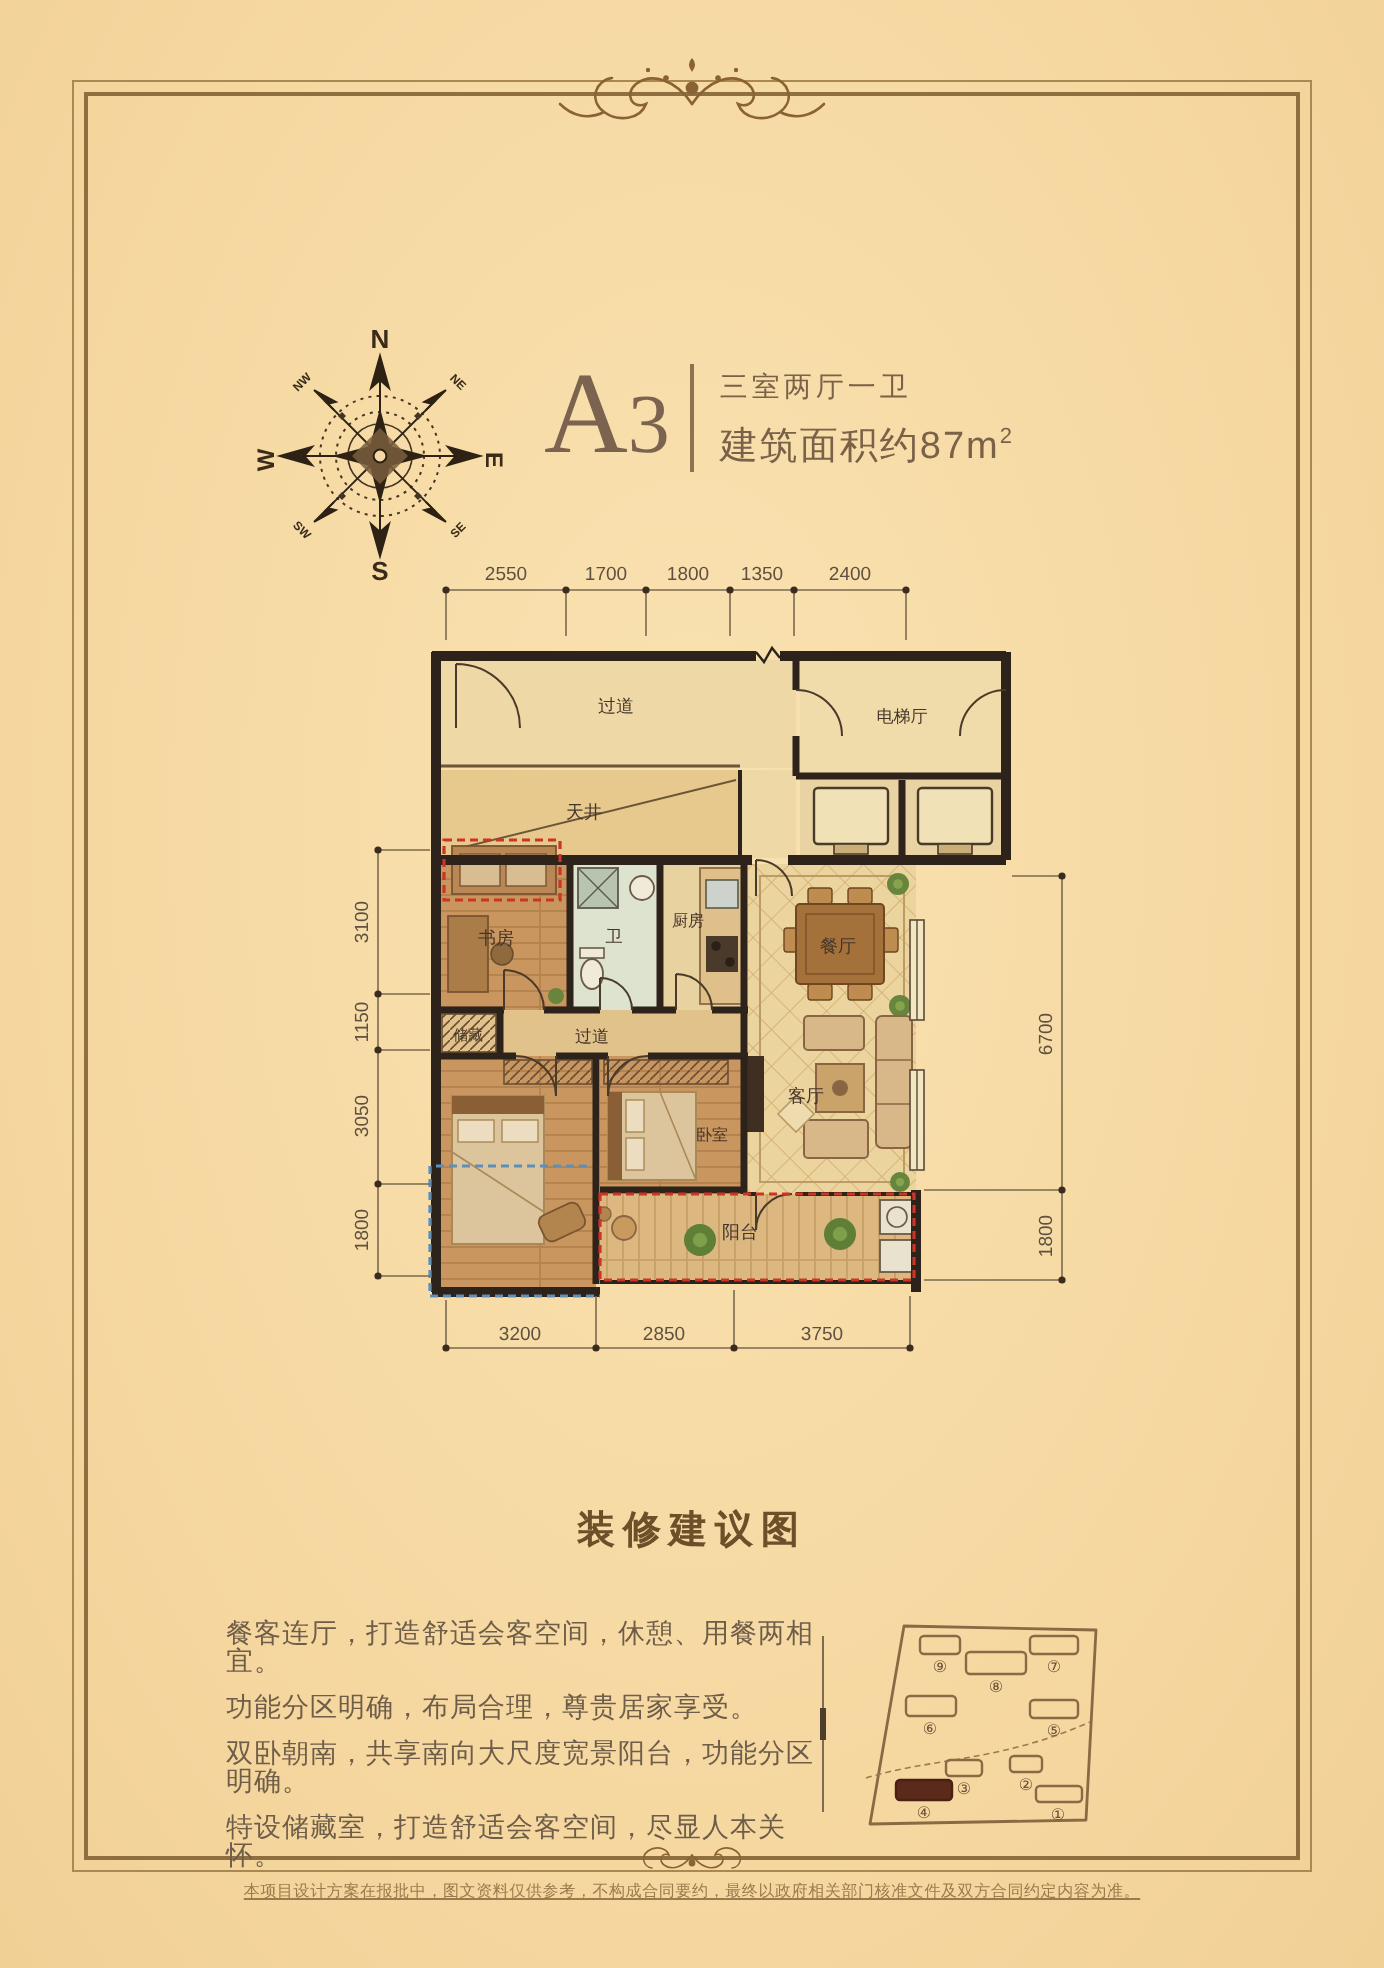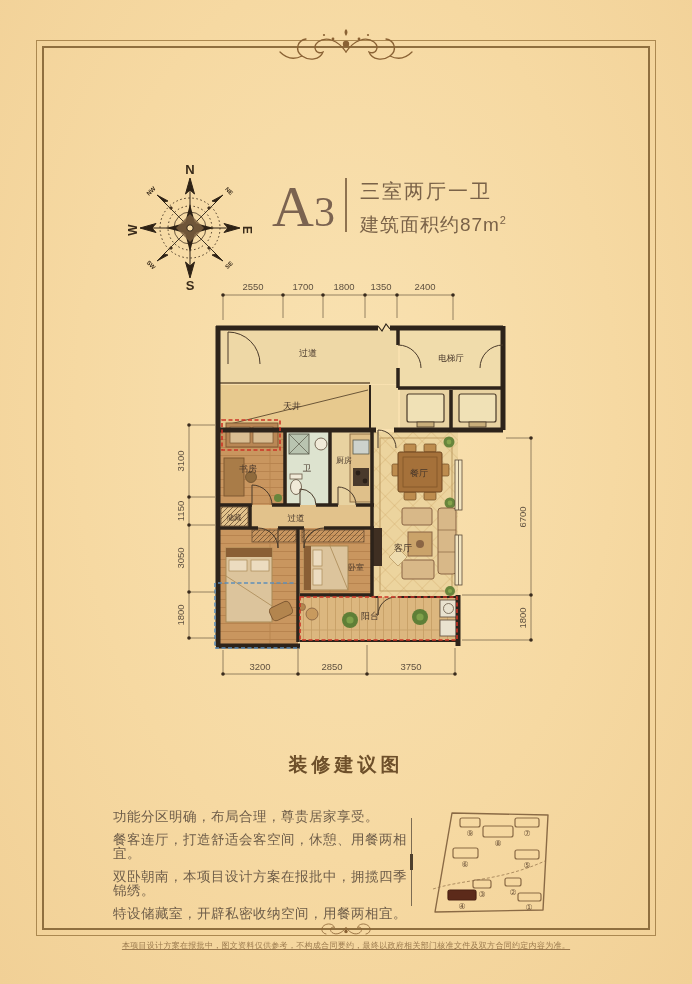--- a/index.html
+++ b/index.html
@@ -3,27 +3,27 @@
 <meta charset="utf-8">
 <style>
   html,body{margin:0;padding:0;}
   .page{position:relative;width:692px;height:984px;overflow:hidden;
     font-family:"Liberation Sans",sans-serif;
     background:radial-gradient(ellipse at 50% 42%, #f9e2b2 0%, #f6d9a2 55%, #f1d096 100%);}
   .frame-outer{position:absolute;left:36px;top:40px;right:36px;bottom:48px;border:1px solid #ab8850;pointer-events:none;}
   .frame-inner{position:absolute;left:42px;top:46px;right:42px;bottom:54px;border:2px solid #8f6f3f;pointer-events:none;}
   .flourish{position:absolute;}
   .compass{position:absolute;left:126px;top:160px;}
-  .title-block{position:absolute;left:272px;top:178px;display:flex;align-items:flex-start;}
+  .title-block{position:absolute;left:272px;top:178px;display:flex;align-items:flex-end;}
   .unit{font-family:"Liberation Serif",serif;color:#7b6350;line-height:1;}
   .unit .big{font-size:58px;}
   .unit .small{font-size:42px;}
   .title-divider{width:2px;height:54px;background:#8f7350;margin:0 13px 0 10px;}
   .specs{color:#7a6248;}
-  .specs .l1{font-size:20px;letter-spacing:2px;margin-bottom:7px;}
+  .specs .l1{font-size:14px;letter-spacing:2px;margin-bottom:7px;}
   .specs .l2{font-size:19px;letter-spacing:1px;}
   .specs sup{font-size:11px;}
   .plan-svg{position:absolute;left:158px;top:276px;}
   .section-title{position:absolute;left:0;right:0;top:752px;text-align:center;
     font-family:Liberation Sans, sans-serif;font-weight:bold;font-size:19px;color:#6d4f2a;letter-spacing:4px;}
   .features{position:absolute;left:113px;top:810px;width:298px;}
   .features p{margin:0 0 9px 0;font-size:13.5px;line-height:14px;color:#6e5d49;letter-spacing:.5px;}
   .feature-divider{position:absolute;left:411px;top:818px;width:1px;height:88px;background:#7d6c52;}
   .feature-divider .thumb{position:absolute;left:-1px;top:36px;width:3px;height:16px;background:#4e3f2d;}
   .keyplan{position:absolute;left:425px;top:793px;}
@@ -347,24 +347,24 @@
       <text x="526" y="618" transform="rotate(-90 526 618)">1800</text>
       <text x="260" y="670">3200</text>
       <text x="332" y="670">2850</text>
       <text x="411" y="670">3750</text>
     </g>
   </svg>
 
   <div class="section-title">装修建议图</div>
 
   <div class="features">
+    <p>餐客连厅，打造舒适会客空间，休憩、用餐两相宜。</p>
     <p>功能分区明确，布局合理，尊贵居家享受。</p>
-    <p>餐客连厅，打造舒适会客空间，休憩、用餐两相宜。</p>
-    <p>双卧朝南，本项目设计方案在报批中，拥揽四季锦绣。</p>
-    <p>特设储藏室，开辟私密收纳空间，用餐两相宜。</p>
+    <p>双卧朝南，共享南向大尺度宽景阳台，功能分区明确。</p>
+    <p>特设储藏室，打造舒适会客空间，尽显人本关怀。</p>
   </div>
 
   <div class="feature-divider">
     <div class="thumb"></div>
   </div>
 
   <svg class="keyplan" width="165" height="155" viewBox="0 0 165 155">
     <polygon points="27,20 123,22 118,117 10,119" fill="none" stroke="#8a6a45" stroke-width="1.4" stroke-linejoin="round"></polygon>
     <path d="M8,96 C40,86 75,88 120,68" stroke="#9a7a50" stroke-width="0.8" fill="none" stroke-dasharray="3 2"></path>
     <g fill="none" stroke="#8a6a45" stroke-width="1.2">

